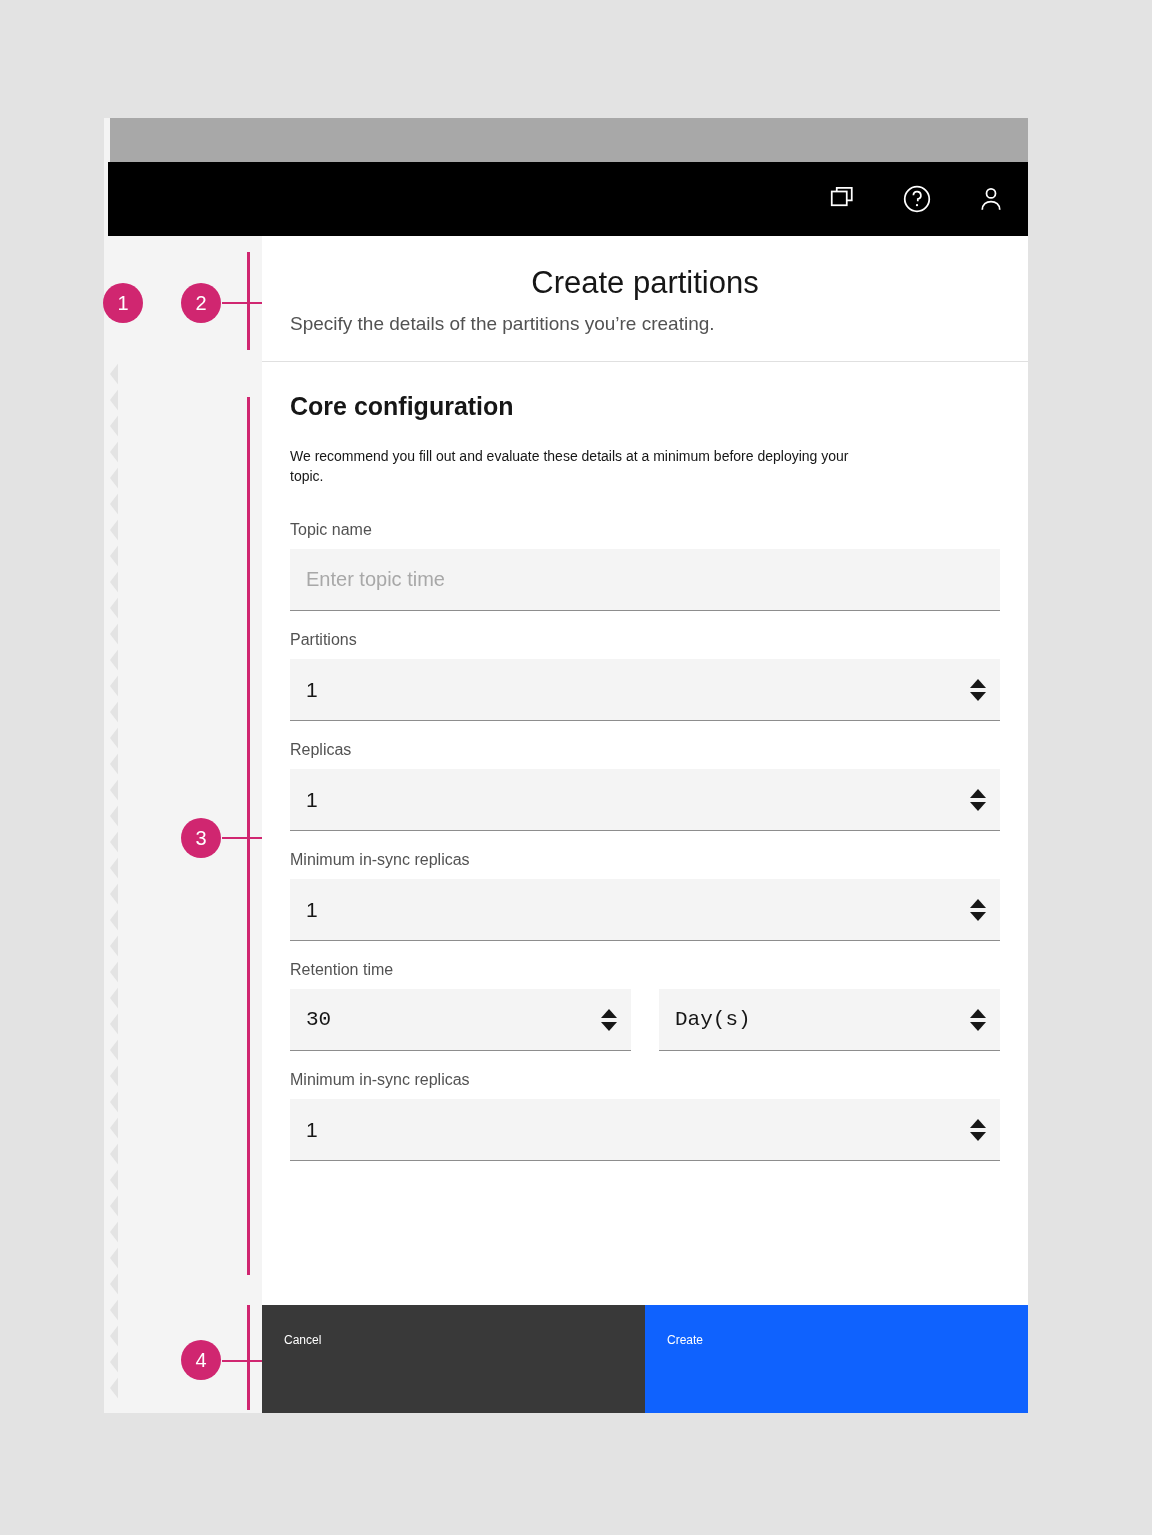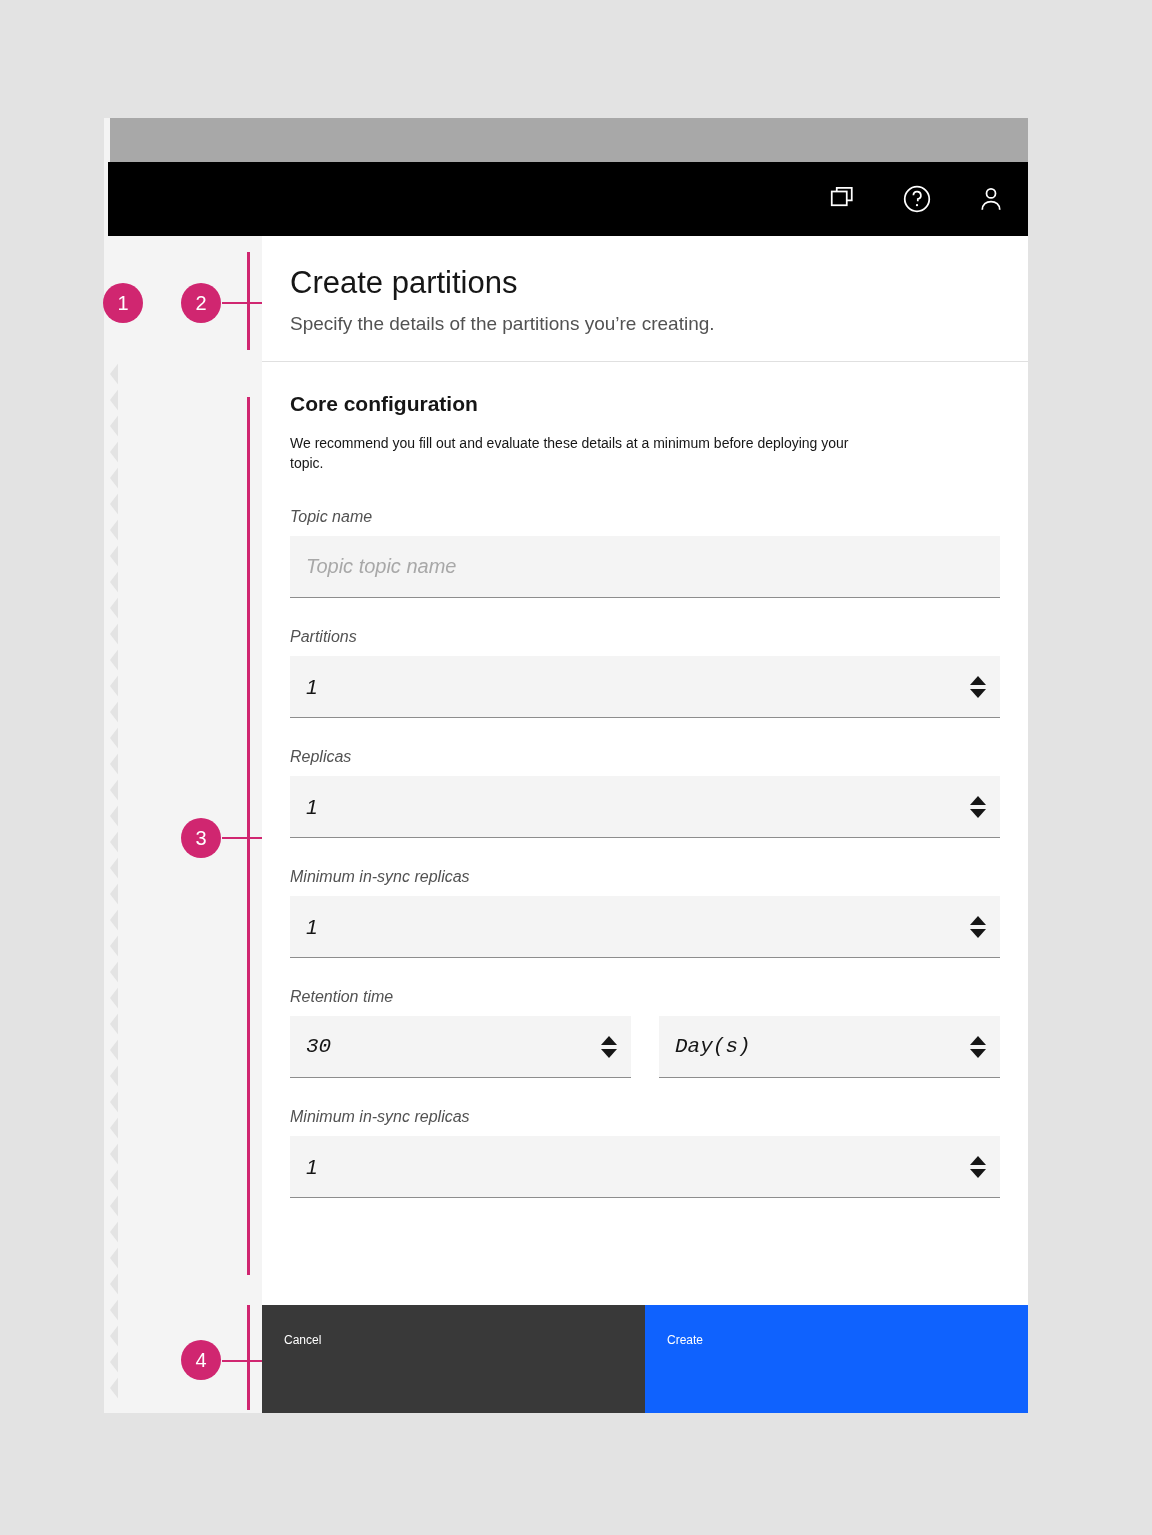--- a/index.html
+++ b/index.html
@@ -114,51 +114,51 @@
     padding: 28px 28px 24px 28px;
     border-bottom: 1px solid #e0e0e0;
     background: #ffffff;
   }
   .panel-title {
     font-size: 31px;
     font-weight: 400;
     color: #161616;
     line-height: 1.25;
     margin: 0 0 8px 0;
+    text-align: center;
   }
   .panel-sub {
     font-size: 19px;
     color: #525252;
     line-height: 1.4;
     margin: 0;
   }
 
   .panel-body {
     padding: 30px 28px 20px 28px;
     height: 940px;
     overflow: hidden;
     position: relative;
   }
   .section-title {
-    font-size: 21px;
+    font-size: 25px;
     font-weight: 700;
     color: #161616;
-    margin: 0 0 18px 0;
+    margin: 0 0 26px 0;
   }
   .section-desc {
     font-size: 14px;
     color: #161616;
     line-height: 1.42;
     margin: 0 0 34px 0;
     max-width: 580px;
   }
 
   .field {
-    margin-bottom: 30px;
-    font-style: italic;
+    margin-bottom: 20px;
   }
   .field-label {
     font-size: 16px;
     color: #525252;
     margin-bottom: 10px;
   }
   .input-box {
     background: #f4f4f4;
     border-bottom: 1px solid #8d8d8d;
     height: 62px;
@@ -283,21 +283,21 @@
       <p class="panel-sub">Specify the details of the partitions you’re creating.</p>
     </div>
 
     <div class="panel-body">
 
       <h2 class="section-title">Core configuration</h2>
       <p class="section-desc">We recommend you fill out and evaluate these details at a minimum before deploying your topic.</p>
 
       <div class="field">
         <div class="field-label">Topic name</div>
-        <div class="input-box placeholder">Topic topic name</div>
+        <div class="input-box placeholder">Enter topic time</div>
       </div>
 
       <div class="field">
         <div class="field-label">Partitions</div>
         <div class="number-box">
           <span>1</span>
           <span class="stepper">
             <span class="tri-up"></span>
             <span class="tri-down"></span>
           </span>

